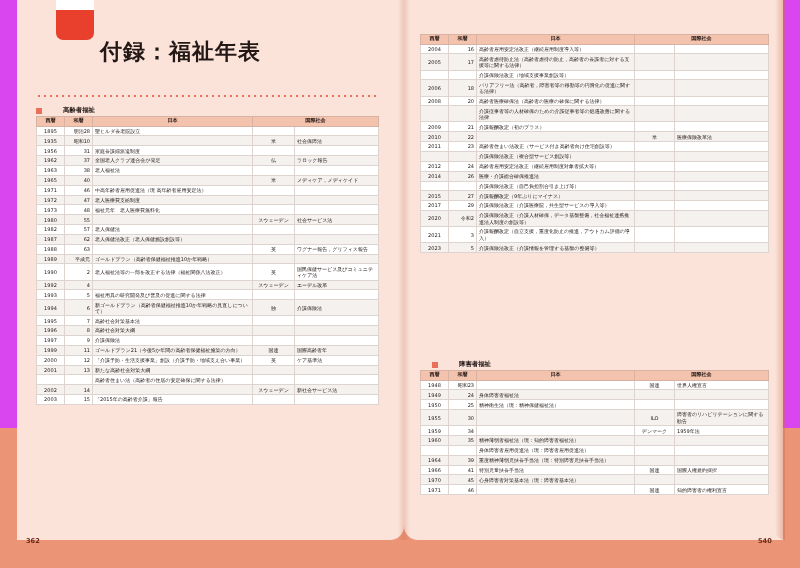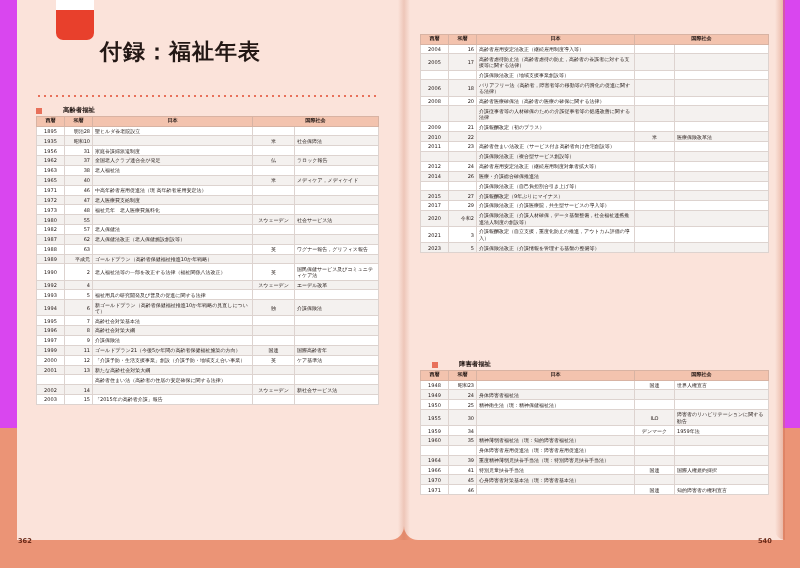--- a/index.html
+++ b/index.html
@@ -77,21 +77,21 @@
   td.yr{text-align:center;white-space:nowrap;letter-spacing:0.1px;}
   td.wa{text-align:right;white-space:nowrap;padding-right:3px;}
   td.jp{text-align:left;}
   td.ctry{text-align:center;white-space:nowrap;}
   td.intl{text-align:left;}
   td.empty{}
 
   .pageno{
     position:absolute;font-size:6.6px;color:#6b2a18;font-weight:bold;
   }
-  .pageno.l{left:18px;top:537px;}
+  .pageno.l{left:26px;top:537px;}
   .pageno.r{left:758px;top:537px;}
 </style>
 </head>
 <body>
 
 <div class="page">
   <div class="sheet left"></div>
   <div class="sheet right"></div>
   <div class="gutter-shadow"></div>
   <div class="outer-right-shade"></div>

